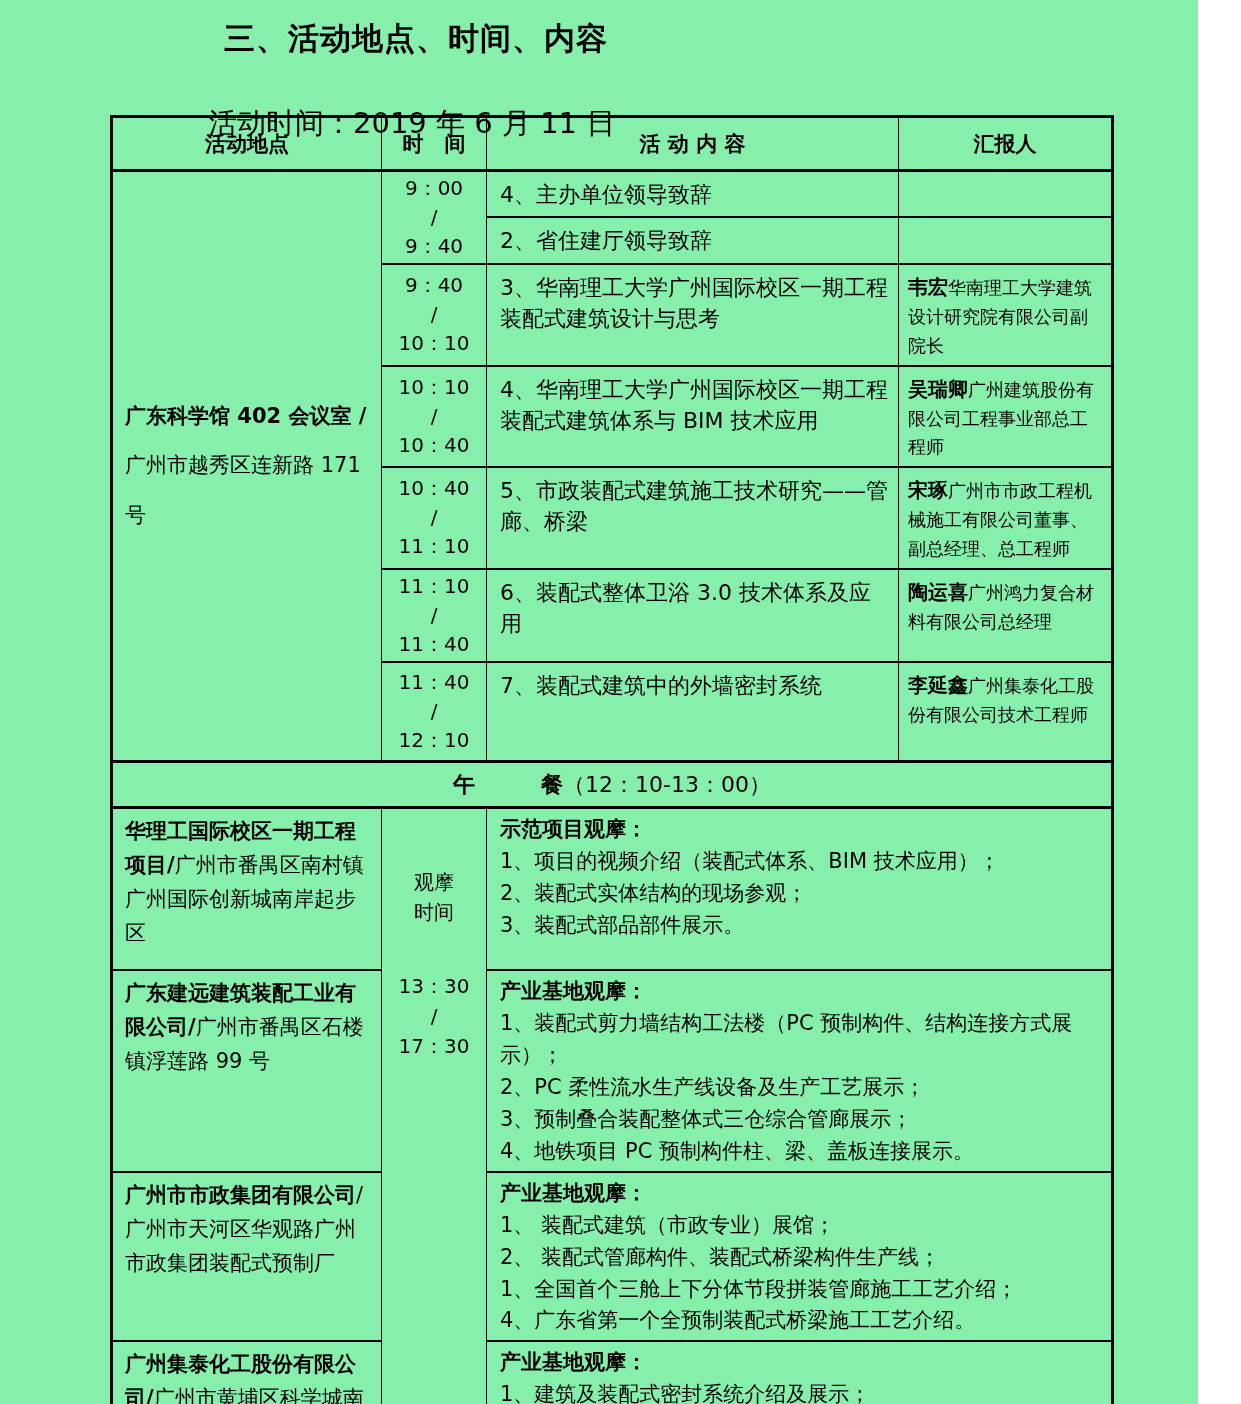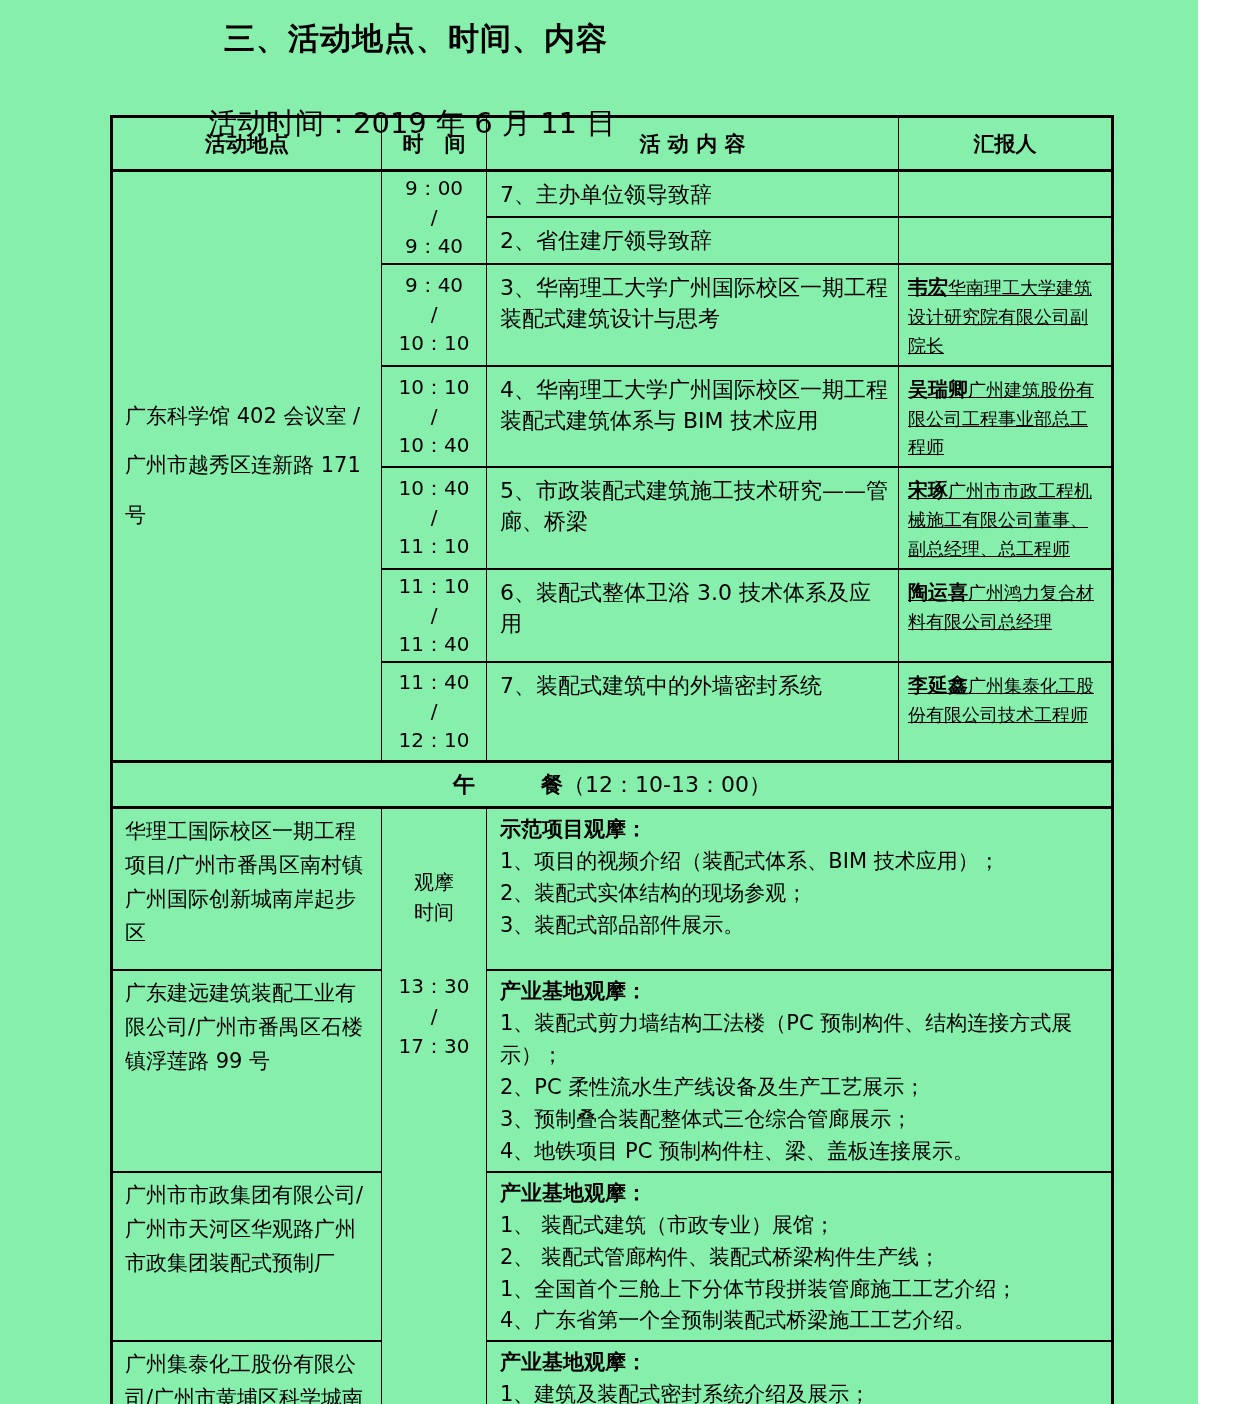--- a/index.html
+++ b/index.html
@@ -16,27 +16,27 @@
   }
   td,th{border:1px solid #000;border-top-width:2px;border-bottom-width:2px;overflow:hidden;}
   th{font-size:21px;font-weight:bold;text-align:center;vertical-align:middle;border-bottom-width:3px;}
   tr.hdr{height:54px;}
   tr.m1{height:46px;} tr.m2{height:46px;} tr.m3{height:92px;} tr.m4{height:96px;}
   tr.m5{height:96px;} tr.m6{height:88px;} tr.m7{height:100px;}
   tr.lunchrow{height:46px;}
   tr.a1{height:132px;} tr.a2{height:152px;} tr.a3{height:156px;} tr.a4{height:96px;}
   td.venue-m{font-size:21px;line-height:2.35;padding:2px 12px;vertical-align:middle;}
   td.venue-a{font-size:21px;line-height:1.62;padding:5px 10px 19px 12px;vertical-align:top;}
-  .vbold{font-weight:normal;}
+  .vbold{font-weight:bold;}
   td.time{font-size:20px;text-align:center;vertical-align:middle;white-space:pre-line;line-height:1.45;padding:2px 0;}
   td.time-a{font-size:20px;text-align:center;vertical-align:top;white-space:pre-line;line-height:1.5;padding-top:28px;}
   .obs-range{margin-top:14px;white-space:pre-line;}
   td.content{font-size:22px;padding:7px 10px 4px 13px;vertical-align:top;line-height:1.42;}
   td.content-mid{vertical-align:middle;padding-top:2px;padding-bottom:2px;}
-  td.presenter{font-size:18px;padding:6px 6px 4px 9px;vertical-align:top;line-height:1.6;text-decoration:underline;}
+  td.presenter{font-size:18px;padding:6px 6px 4px 9px;vertical-align:top;line-height:1.6;}
   .pname{font-weight:bold;font-size:20px;}
   td.lunch{text-align:center;vertical-align:middle;font-size:22px;border-bottom-width:3px;border-top-width:3px;}
   .lunch-label{font-weight:bold;}
   td.obs{font-size:21px;padding:5px 8px 3px 13px;vertical-align:top;line-height:1.52;}
   .obs-title{font-weight:bold;}
 </style>
 </head>
 <body>
 
 <div class="page">
@@ -59,21 +59,21 @@
       <th>汇报人</th>
     </tr>
 
     <tr class="m1">
       <td class="venue-m" rowspan="7">
         <span class="vbold">广东科学馆 402 会议室 /</span><span>广州市越秀区连新路 171 号</span>
       </td>
       <td class="time" rowspan="2">9：00
 /
 9：40</td>
-      <td class="content content-mid">7、主办单位领导致辞</td>
+      <td class="content content-mid">4、主办单位领导致辞</td>
       <td class="presenter"></td>
     </tr>
     <tr class="m2">
       <td class="content content-mid">2、省住建厅领导致辞</td>
       <td class="presenter"></td>
     </tr>
     <tr class="m3">
       <td class="time">9：40
 /
 10：10</td>

